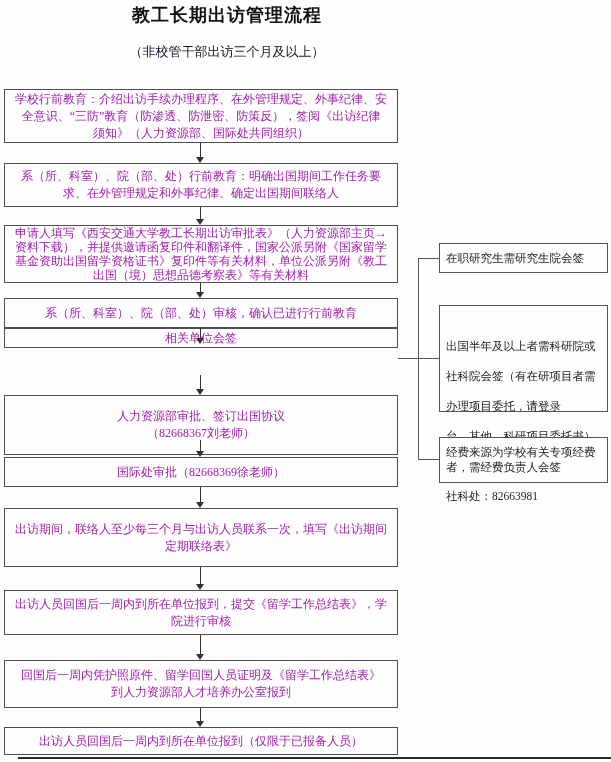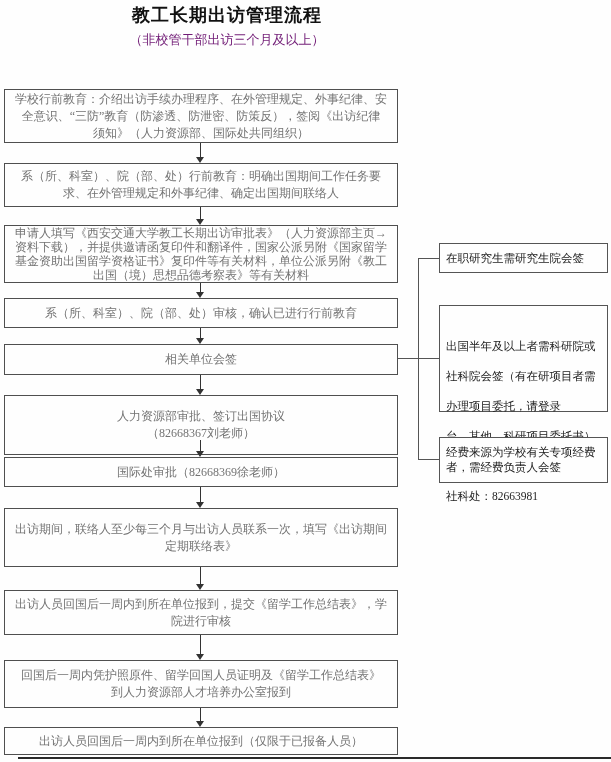--- a/index.html
+++ b/index.html
@@ -2,34 +2,34 @@
 <html><head>
 <meta charset="utf-8">
 <style>
   html,body{margin:0;padding:0;background:#fff;}
   #canvas{
     position:relative;width:611px;height:762px;background:#fefefe;overflow:hidden;
     font-family:"Liberation Serif","DejaVu Serif",serif;color:#222;
   }
   .title-wrap{position:absolute;top:3px;left:0;width:454px;text-align:center;}
   .title{font-size:18px;font-weight:bold;color:#111;letter-spacing:1px;}
-  .subtitle{font-size:13px;margin-top:4px;color:#701a75;}
+  .subtitle{font-size:13px;margin-top:16px;color:#0f172a;}
 
   .box{
     position:absolute;left:4px;width:394px;box-sizing:border-box;
     border:1px solid #4f4f4f;background:#fefefe;
     display:flex;align-items:center;justify-content:center;
     text-align:center;white-space:pre-line;
-    font-size:12px;line-height:15px;color:#737373;padding:1px 4px;
+    font-size:12px;line-height:15px;color:#a21caf;padding:1px 4px;
   }
   .b1{top:89px;height:54px;line-height:17px;}
   .b2{top:163px;height:44px;line-height:17px;}
   .b3{top:225px;height:58px;line-height:14px;}
   .b4{top:298px;height:30px;}
-  .b5{top:344px;height:31px;}
+  .b5{top:328px;height:20px;}
   .b6{top:395px;height:60px;line-height:17px;}
   .b7{top:457px;height:30px;}
   .b8{top:508px;height:59px;line-height:17px;}
   .b9{top:590px;height:45px;line-height:17px;}
   .b10{top:660px;height:48px;line-height:17px;}
   .b11{top:727px;height:28px;}
 
   .sidebox{
     position:absolute;left:439px;width:169px;box-sizing:border-box;
     border:1px solid #555;background:#fefefe;

